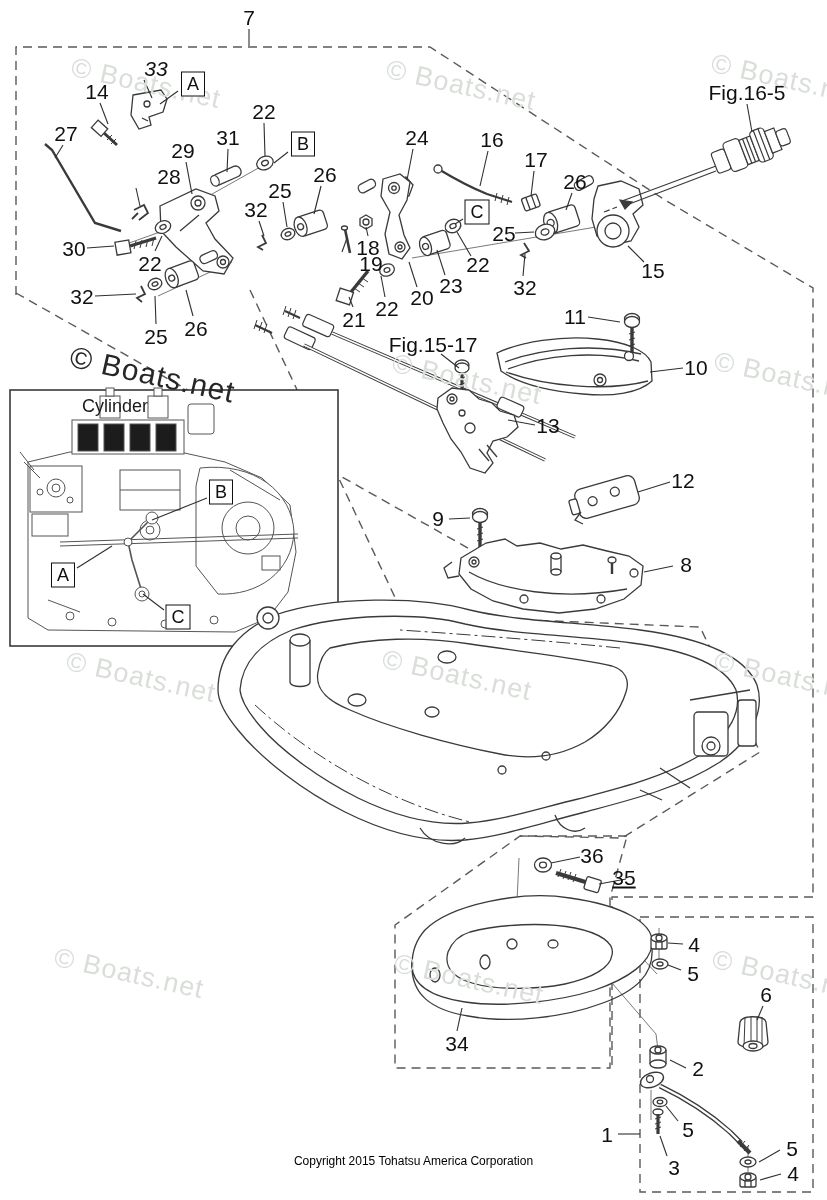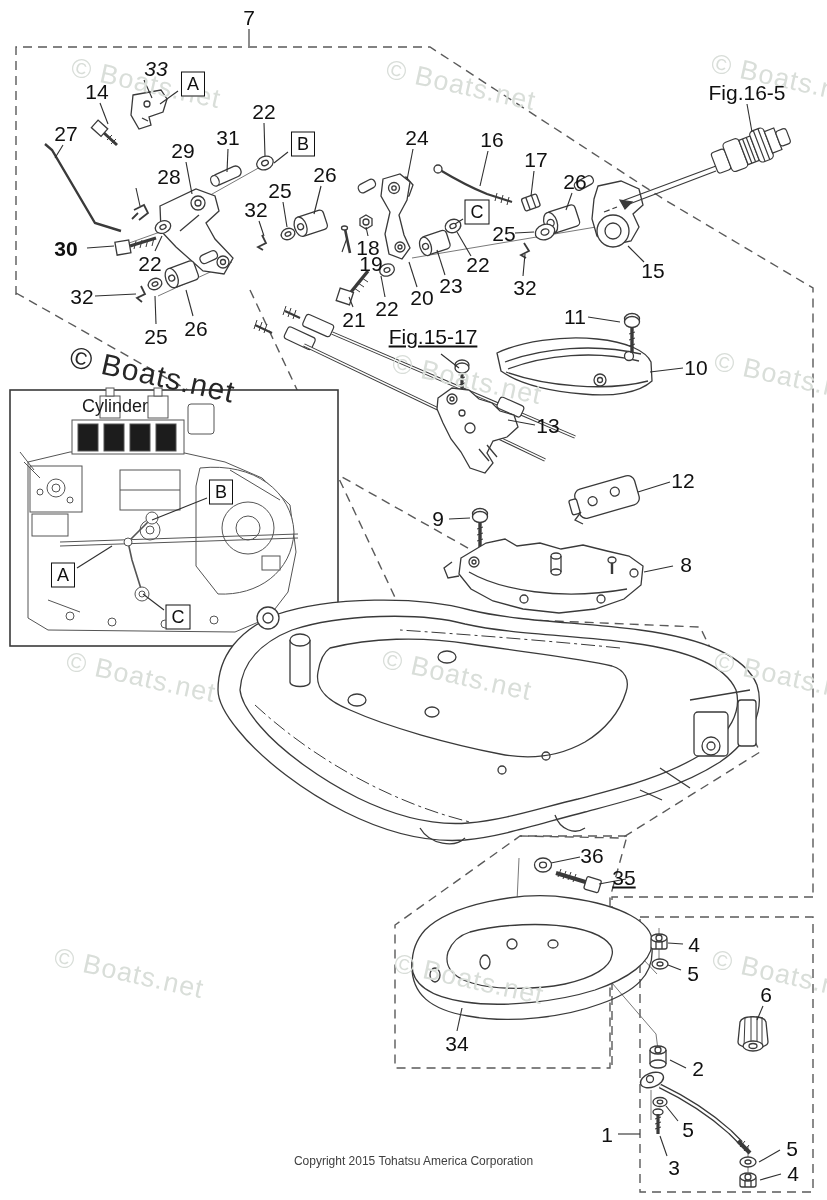--- a/index.html
+++ b/index.html
@@ -8,21 +8,21 @@
   .stage svg{position:absolute;left:0;top:0;z-index:1;}
   #watermark-layer{position:absolute;left:0;top:0;width:100%;height:100%;z-index:2;pointer-events:none;}
   #callout-layer{position:absolute;left:0;top:0;width:100%;height:100%;z-index:3;}
   .watermark{position:absolute;font-size:27px;color:#d9ded9;letter-spacing:1px;white-space:nowrap;
              transform:rotate(12.5deg);transform-origin:0 0;}
   .watermark.dark{color:#262626;font-size:30px;}
   .callout{position:absolute;transform:translate(-50%,-50%);font-size:21px;color:#101010;
            white-space:nowrap;line-height:1;}
   .callout.boxed{font-size:18px;border:1.7px solid #101010;background:#fff;padding:2px 5px 3px 5px;}
   .copyright{position:absolute;left:0;right:0;top:1154px;text-align:center;font-size:12px;
-             color:#404040;z-index:3;}
+             color:#000000;z-index:3;}
   .inset-title{position:absolute;left:82px;top:396px;font-size:18px;color:#1a1a1a;z-index:3;}
 </style>
 </head>
 <body>
 
 <div class="stage">
 
 <svg id="art" width="827" height="1200" viewBox="0 0 827 1200">
 
   <g stroke="#5a5a5a" fill="none" stroke-width="1.4" stroke-dasharray="9,6">
@@ -513,21 +513,21 @@
       <div class="callout" style="left: 97px; top: 91px;">14</div>
       <div class="callout" style="left: 66px; top: 133px;">27</div>
       <div class="callout" style="left: 133px; top: 176px; margin-left: 36px;">28</div>
       <div class="callout" style="left: 183px; top: 150px;">29</div>
       <div class="callout" style="left: 228px; top: 137px;">31</div>
       <div class="callout" style="left: 264px; top: 111px;">22</div>
       <div class="callout boxed" style="left: 303px; top: 144px;">B</div>
       <div class="callout" style="left: 280px; top: 190px;">25</div>
       <div class="callout" style="left: 325px; top: 174px;">26</div>
       <div class="callout" style="left: 256px; top: 209px;">32</div>
-      <div class="callout" style="left: 66px; top: 248px; font-weight: bold;">30</div>
+      <div class="callout" style="left: 74px; top: 248px;">30</div>
       <div class="callout" style="left: 150px; top: 263px;">22</div>
       <div class="callout" style="left: 82px; top: 296px;">32</div>
       <div class="callout" style="left: 156px; top: 336px;">25</div>
       <div class="callout" style="left: 196px; top: 328px;">26</div>
       <div class="callout" style="left: 417px; top: 137px;">24</div>
       <div class="callout" style="left: 492px; top: 139px;">16</div>
       <div class="callout" style="left: 536px; top: 159px;">17</div>
       <div class="callout" style="left: 575px; top: 181px;">26</div>
       <div class="callout boxed" style="left: 477px; top: 212px;">C</div>
       <div class="callout" style="left: 504px; top: 233px;">25</div>
@@ -536,21 +536,21 @@
       <div class="callout" style="left: 422px; top: 297px;">20</div>
       <div class="callout" style="left: 525px; top: 287px;">32</div>
       <div class="callout" style="left: 653px; top: 270px;">15</div>
       <div class="callout" style="left: 368px; top: 247px;">18</div>
       <div class="callout" style="left: 339px; top: 263px; margin-left: 32px;">19</div>
       <div class="callout" style="left: 354px; top: 319px;">21</div>
       <div class="callout" style="left: 387px; top: 308px;">22</div>
       <div class="callout" style="left: 747px; top: 92px;">Fig.16-5</div>
       <div class="callout" style="left: 575px; top: 316px;">11</div>
       <div class="callout" style="left: 696px; top: 367px;">10</div>
-      <div class="callout" style="left: 433px; top: 336px; text-decoration: underline;">Fig.15-17</div>
+      <div class="callout" style="left: 433px; top: 344px;">Fig.15-17</div>
       <div class="callout" style="left: 548px; top: 425px;">13</div>
       <div class="callout" style="left: 683px; top: 480px;">12</div>
       <div class="callout" style="left: 438px; top: 518px;">9</div>
       <div class="callout" style="left: 686px; top: 564px;">8</div>
       <div class="callout boxed" style="left: 221px; top: 492px;">B</div>
       <div class="callout boxed" style="left: 63px; top: 575px;">A</div>
       <div class="callout boxed" style="left: 178px; top: 617px;">C</div>
       <div class="callout" style="left: 592px; top: 855px;">36</div>
       <div class="callout" style="left: 624px; top: 877px; text-decoration: underline;">35</div>
       <div class="callout" style="left: 457px; top: 1043px;">34</div>

